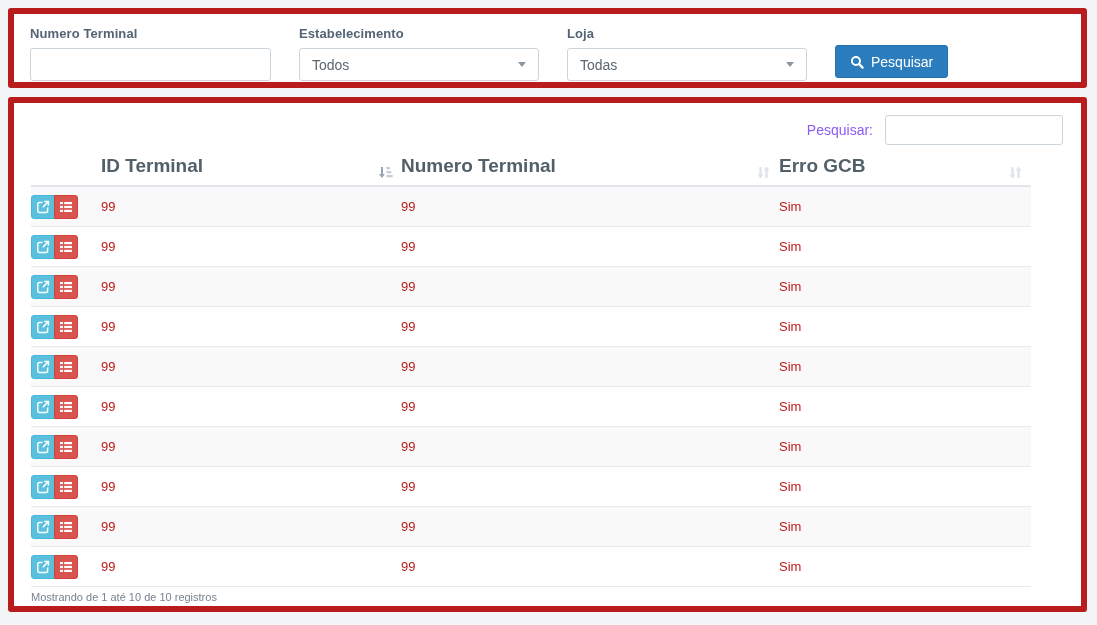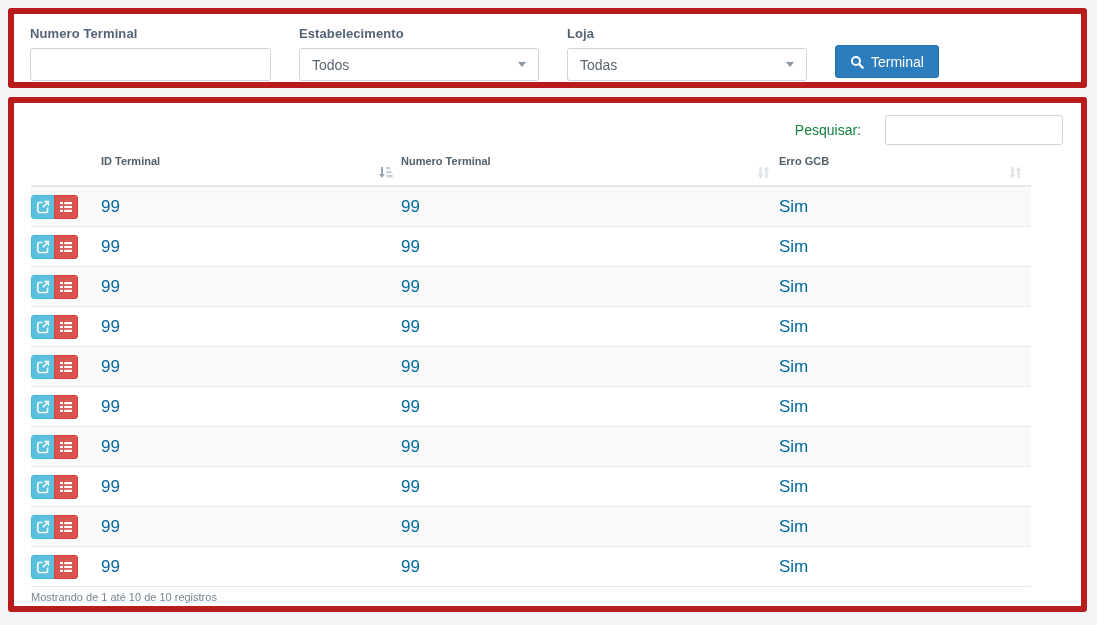--- a/index.html
+++ b/index.html
@@ -46,43 +46,43 @@
   }
   .btn-primary{
     position:absolute;left:821px;top:31px;height:33px;padding:0 14px;
     background:#2b7dbd;border:1px solid #2771ad;border-radius:3px;
     color:#fff;font-family:"Liberation Sans",sans-serif;font-size:14px;
     display:inline-flex;align-items:center;gap:7px;cursor:pointer;
   }
 
   
   .search-row{position:absolute;top:12px;right:18px;display:flex;align-items:center;}
-  .search-row label{font-size:14px;color:#15803d;margin-right:24px;}
+  .search-row label{font-size:14px;color:#8b5cf6;margin-right:12px;}
   .search-row input{
     box-sizing:border-box;width:178px;height:30px;
     border:1px solid #ccd5db;border-radius:3px;
     font-family:"Liberation Sans",sans-serif;font-size:13px;color:#76838f;
     padding:0 8px;outline:none;
   }
 
   table.grid{
     position:absolute;left:17px;top:46px;width:1000px;
     border-collapse:collapse;table-layout:fixed;
   }
   table.grid th{
     height:36px;text-align:left;vertical-align:middle;
-    font-size:11px;font-weight:bold;color:#526069;
+    font-size:19px;font-weight:bold;color:#526069;
     border-bottom:2px solid #e2e6ea;padding:0;
   }
   th.c-id{padding-left:10px;}
   th.c-num{padding-left:8px;}
   th.c-erro{padding-left:12px;}
   .sort{float:right;margin:10px 8px 0 0;line-height:0;}
   table.grid td{
-    height:39px;vertical-align:middle;font-size:17px;color:#0369a1;
+    height:39px;vertical-align:middle;font-size:13px;color:#b91c1c;
     border-top:1px solid #e7eaed;padding:0;
   }
   tbody tr:nth-child(odd){background:#f9f9f9;}
   tbody tr:last-child td{border-bottom:1px solid #e7eaed;}
   td.c-act{padding-left:8px;}
   td.c-id{padding-left:33px;}
   td.c-num{padding-left:12px;}
   td.c-erro{padding-left:12px;margin-top:21px;}
 
   .btn-group{display:inline-flex;}
@@ -119,21 +119,21 @@
       <span class="caret"></span>
     </div>
   </div>
   <button class="btn-primary">
     <span style="line-height:0;">
       <svg width="14" height="14" viewBox="0 0 16 16">
           <circle cx="6.8" cy="6.8" r="4.6" fill="none" stroke="#fff" stroke-width="2.2"></circle>
           <line x1="10.4" y1="10.4" x2="14.4" y2="14.4" stroke="#fff" stroke-width="2.6" stroke-linecap="round"></line>
         </svg>
     </span>
-    <span>Terminal</span>
+    <span>Pesquisar</span>
   </button>
 </div>
 
 <div class="card" id="table-card">
 
   <div class="search-row">
     <label>Pesquisar:</label>
     <input type="text" placeholder="" style="">
   </div>
 

